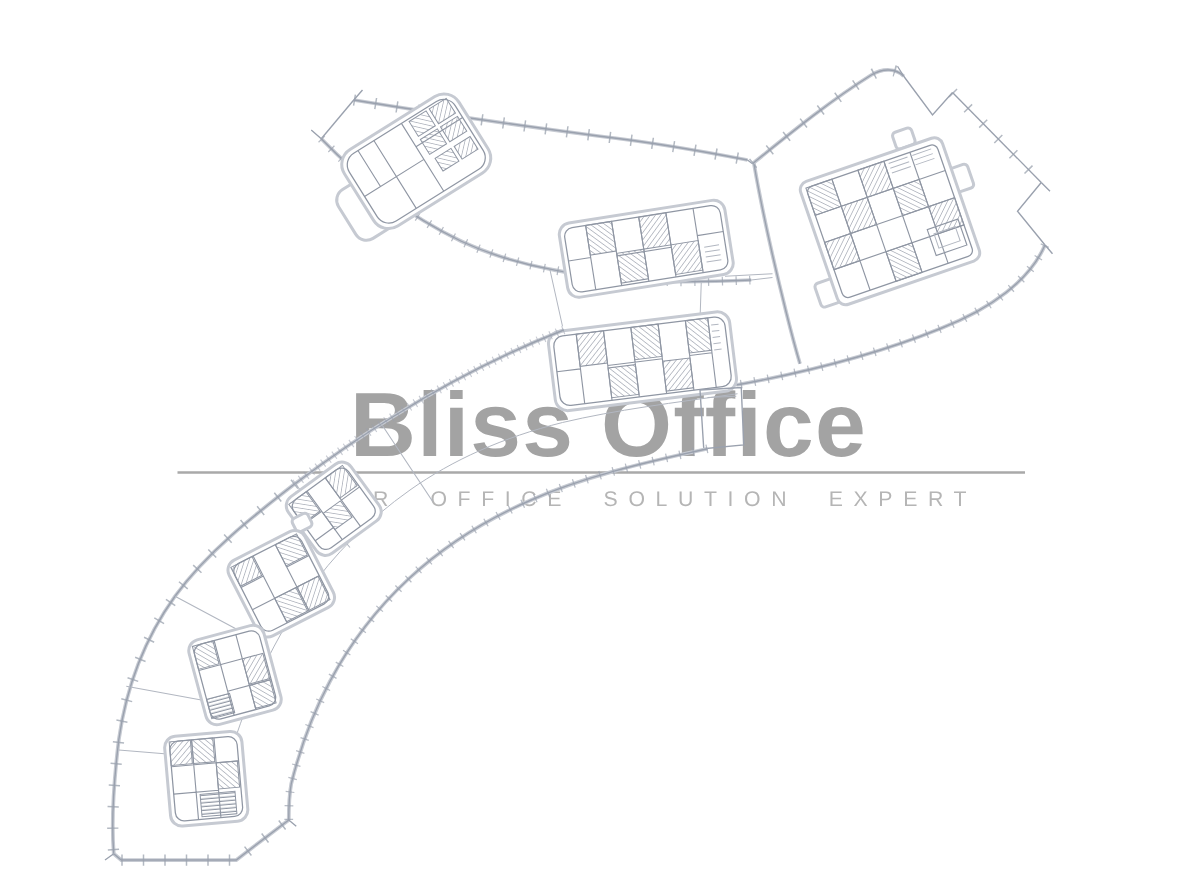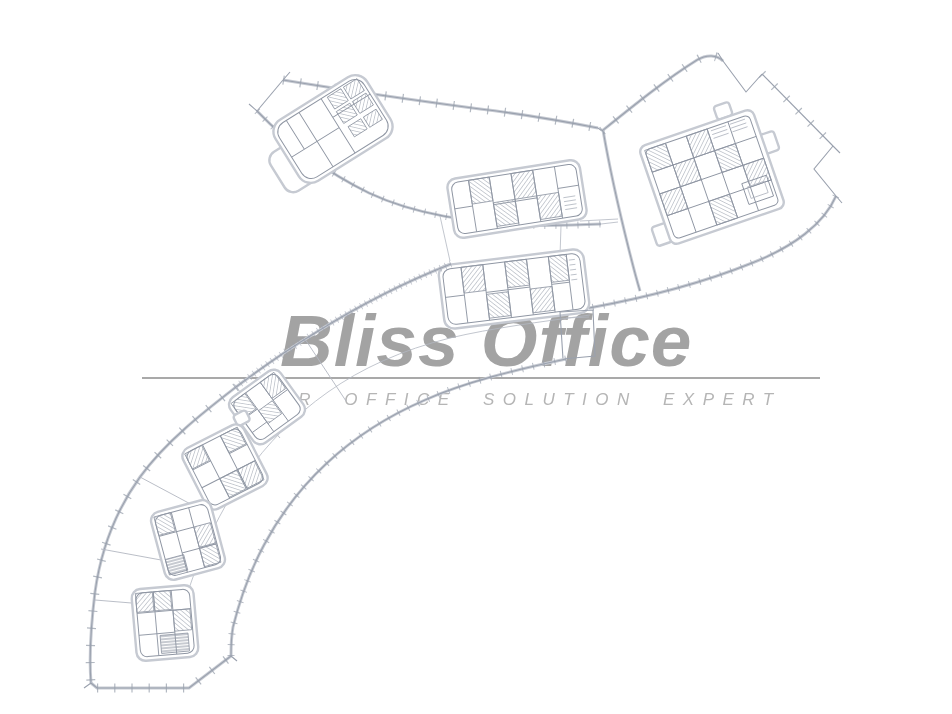--- a/index.html
+++ b/index.html
@@ -10,21 +10,20 @@
     --plan-halo:#c6cad2;
     --plan-dark:#8f96a3;
     --plan-thin:#b2b7c1;
     --background:#ffffff;
   }
   html,body{margin:0;padding:0;background:var(--background);}
   #stage{
     position:relative;width:952px;height:714px;overflow:hidden;
     background:var(--background);
     font-family:"Liberation Sans", sans-serif;
-    font-style:italic;
   }
   
   #watermark{position:absolute;inset:0;}
   .wm-brand{
     position:absolute;left:280px;top:304px;
     font-size:73px;font-weight:bold;line-height:1;
     letter-spacing:1px;color:var(--brand-gray);opacity:.92;
     white-space:nowrap;
   }
   .wm-rule{

